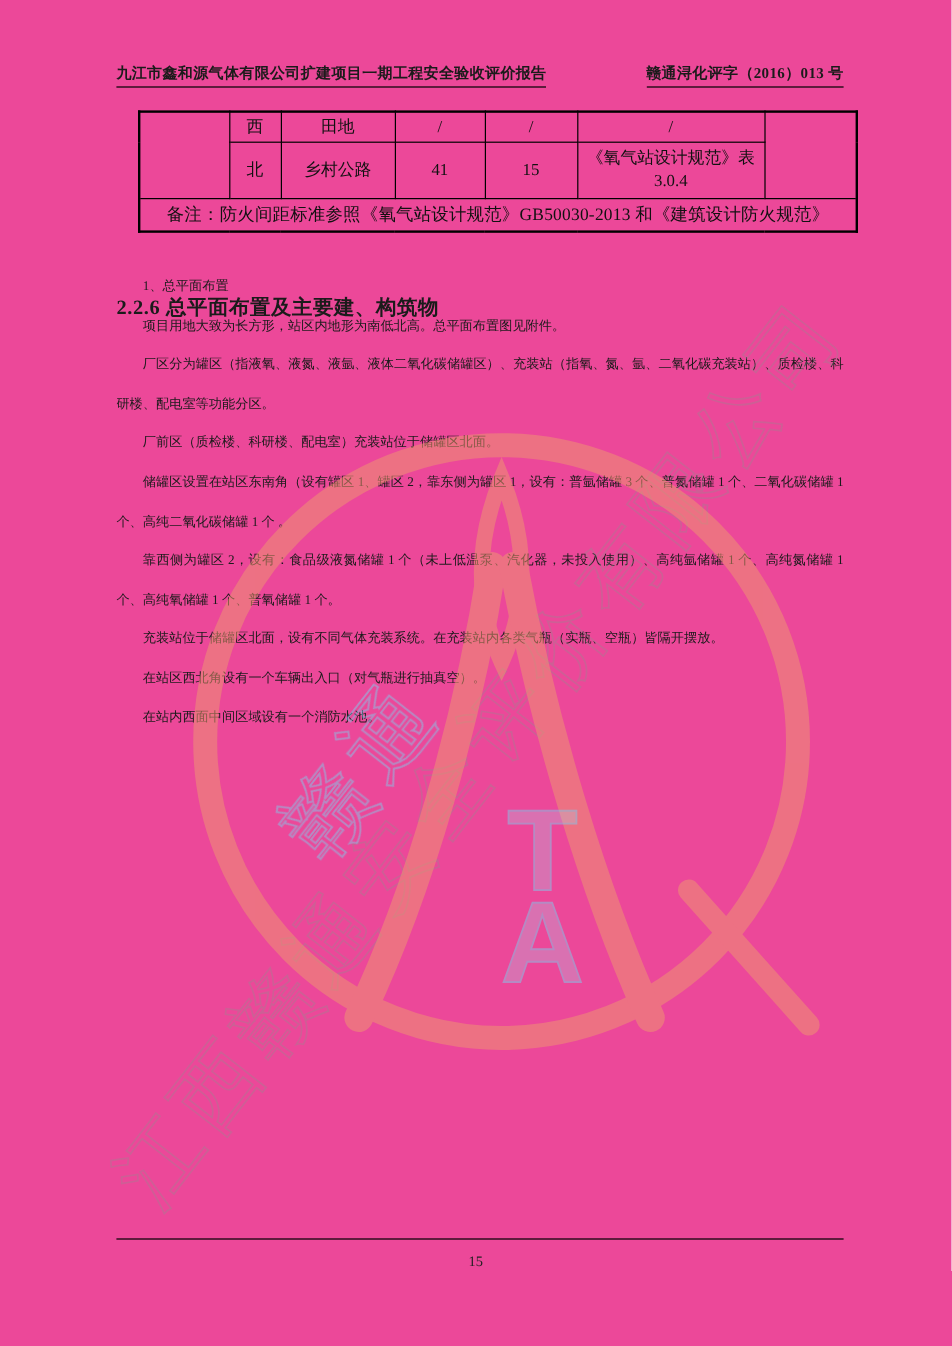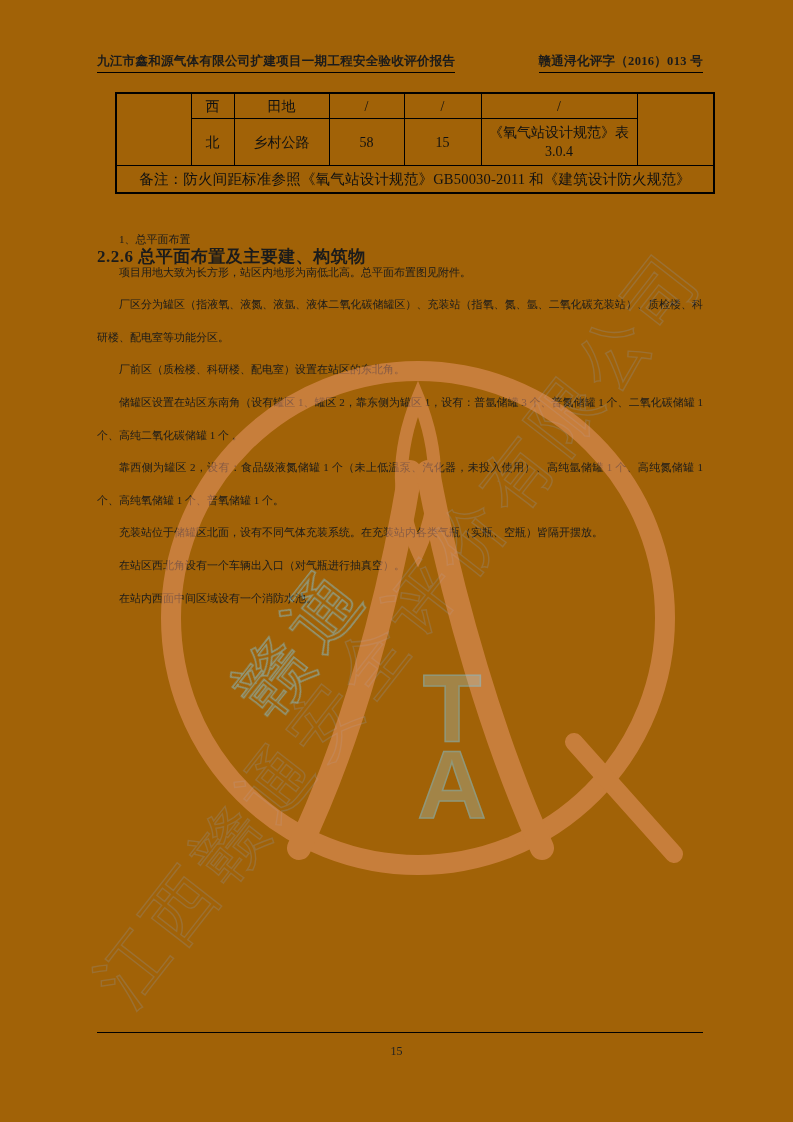--- a/index.html
+++ b/index.html
@@ -1,19 +1,19 @@
 <!DOCTYPE html>
 <html><head>
 <meta charset="utf-8">
 <style>
   html,body{margin:0;padding:0;background:#ffffff;}
   .page{
     position:relative;
     width:793px;height:1122px;
-    background:#a16207;
+    background:#ec4899;
     overflow:hidden;
     font-family:"Liberation Serif", serif;
     color:#1b1b1b;
   }
   
   .header{
     position:absolute;top:53px;left:97px;width:606px;
     display:flex;justify-content:space-between;align-items:flex-end;
     font-size:12.5px;font-weight:bold;letter-spacing:0.3px;
   }
@@ -85,37 +85,37 @@
       <td class="r1">西</td>
       <td class="r1">田地</td>
       <td class="r1">/</td>
       <td class="r1">/</td>
       <td class="r1">/</td>
       <td class="r1" rowspan="2"></td>
     </tr>
     <tr>
       <td class="r2">北</td>
       <td class="r2">乡村公路</td>
-      <td class="r2">58</td>
+      <td class="r2">41</td>
       <td class="r2">15</td>
       <td class="r2">《氧气站设计规范》表 3.0.4</td>
     </tr>
     <tr>
-      <td class="note-cell" colspan="7">备注：防火间距标准参照《氧气站设计规范》GB50030-2011 和《建筑设计防火规范》</td>
+      <td class="note-cell" colspan="7">备注：防火间距标准参照《氧气站设计规范》GB50030-2013 和《建筑设计防火规范》</td>
     </tr>
   </tbody>
     </table>
 
   <div class="section-heading">2.2.6 总平面布置及主要建、构筑物</div>
 
   <div class="body-text">
     <p>1、总平面布置</p>
     <p>项目用地大致为长方形，站区内地形为南低北高。总平面布置图见附件。</p>
     <p>厂区分为罐区（指液氧、液氮、液氩、液体二氧化碳储罐区）、充装站（指氧、氮、氩、二氧化碳充装站）、质检楼、科研楼、配电室等功能分区。</p>
-    <p>厂前区（质检楼、科研楼、配电室）设置在站区的东北角。</p>
+    <p>厂前区（质检楼、科研楼、配电室）充装站位于储罐区北面。</p>
     <p>储罐区设置在站区东南角（设有罐区 1、罐区 2，靠东侧为罐区 1，设有：普氩储罐 3 个、普氮储罐 1 个、二氧化碳储罐 1 个、高纯二氧化碳储罐 1 个 。</p>
     <p>靠西侧为罐区 2，设有：食品级液氮储罐 1 个（未上低温泵、汽化器，未投入使用）、高纯氩储罐 1 个、高纯氮储罐 1 个、高纯氧储罐 1 个、普氧储罐 1 个。</p>
     <p>充装站位于储罐区北面，设有不同气体充装系统。在充装站内各类气瓶（实瓶、空瓶）皆隔开摆放。</p>
     <p>在站区西北角设有一个车辆出入口（对气瓶进行抽真空）。</p>
     <p>在站内西面中间区域设有一个消防水池。</p>
   </div>
 
   <div class="footer-rule"></div>
   <div class="page-number">15</div>
 

